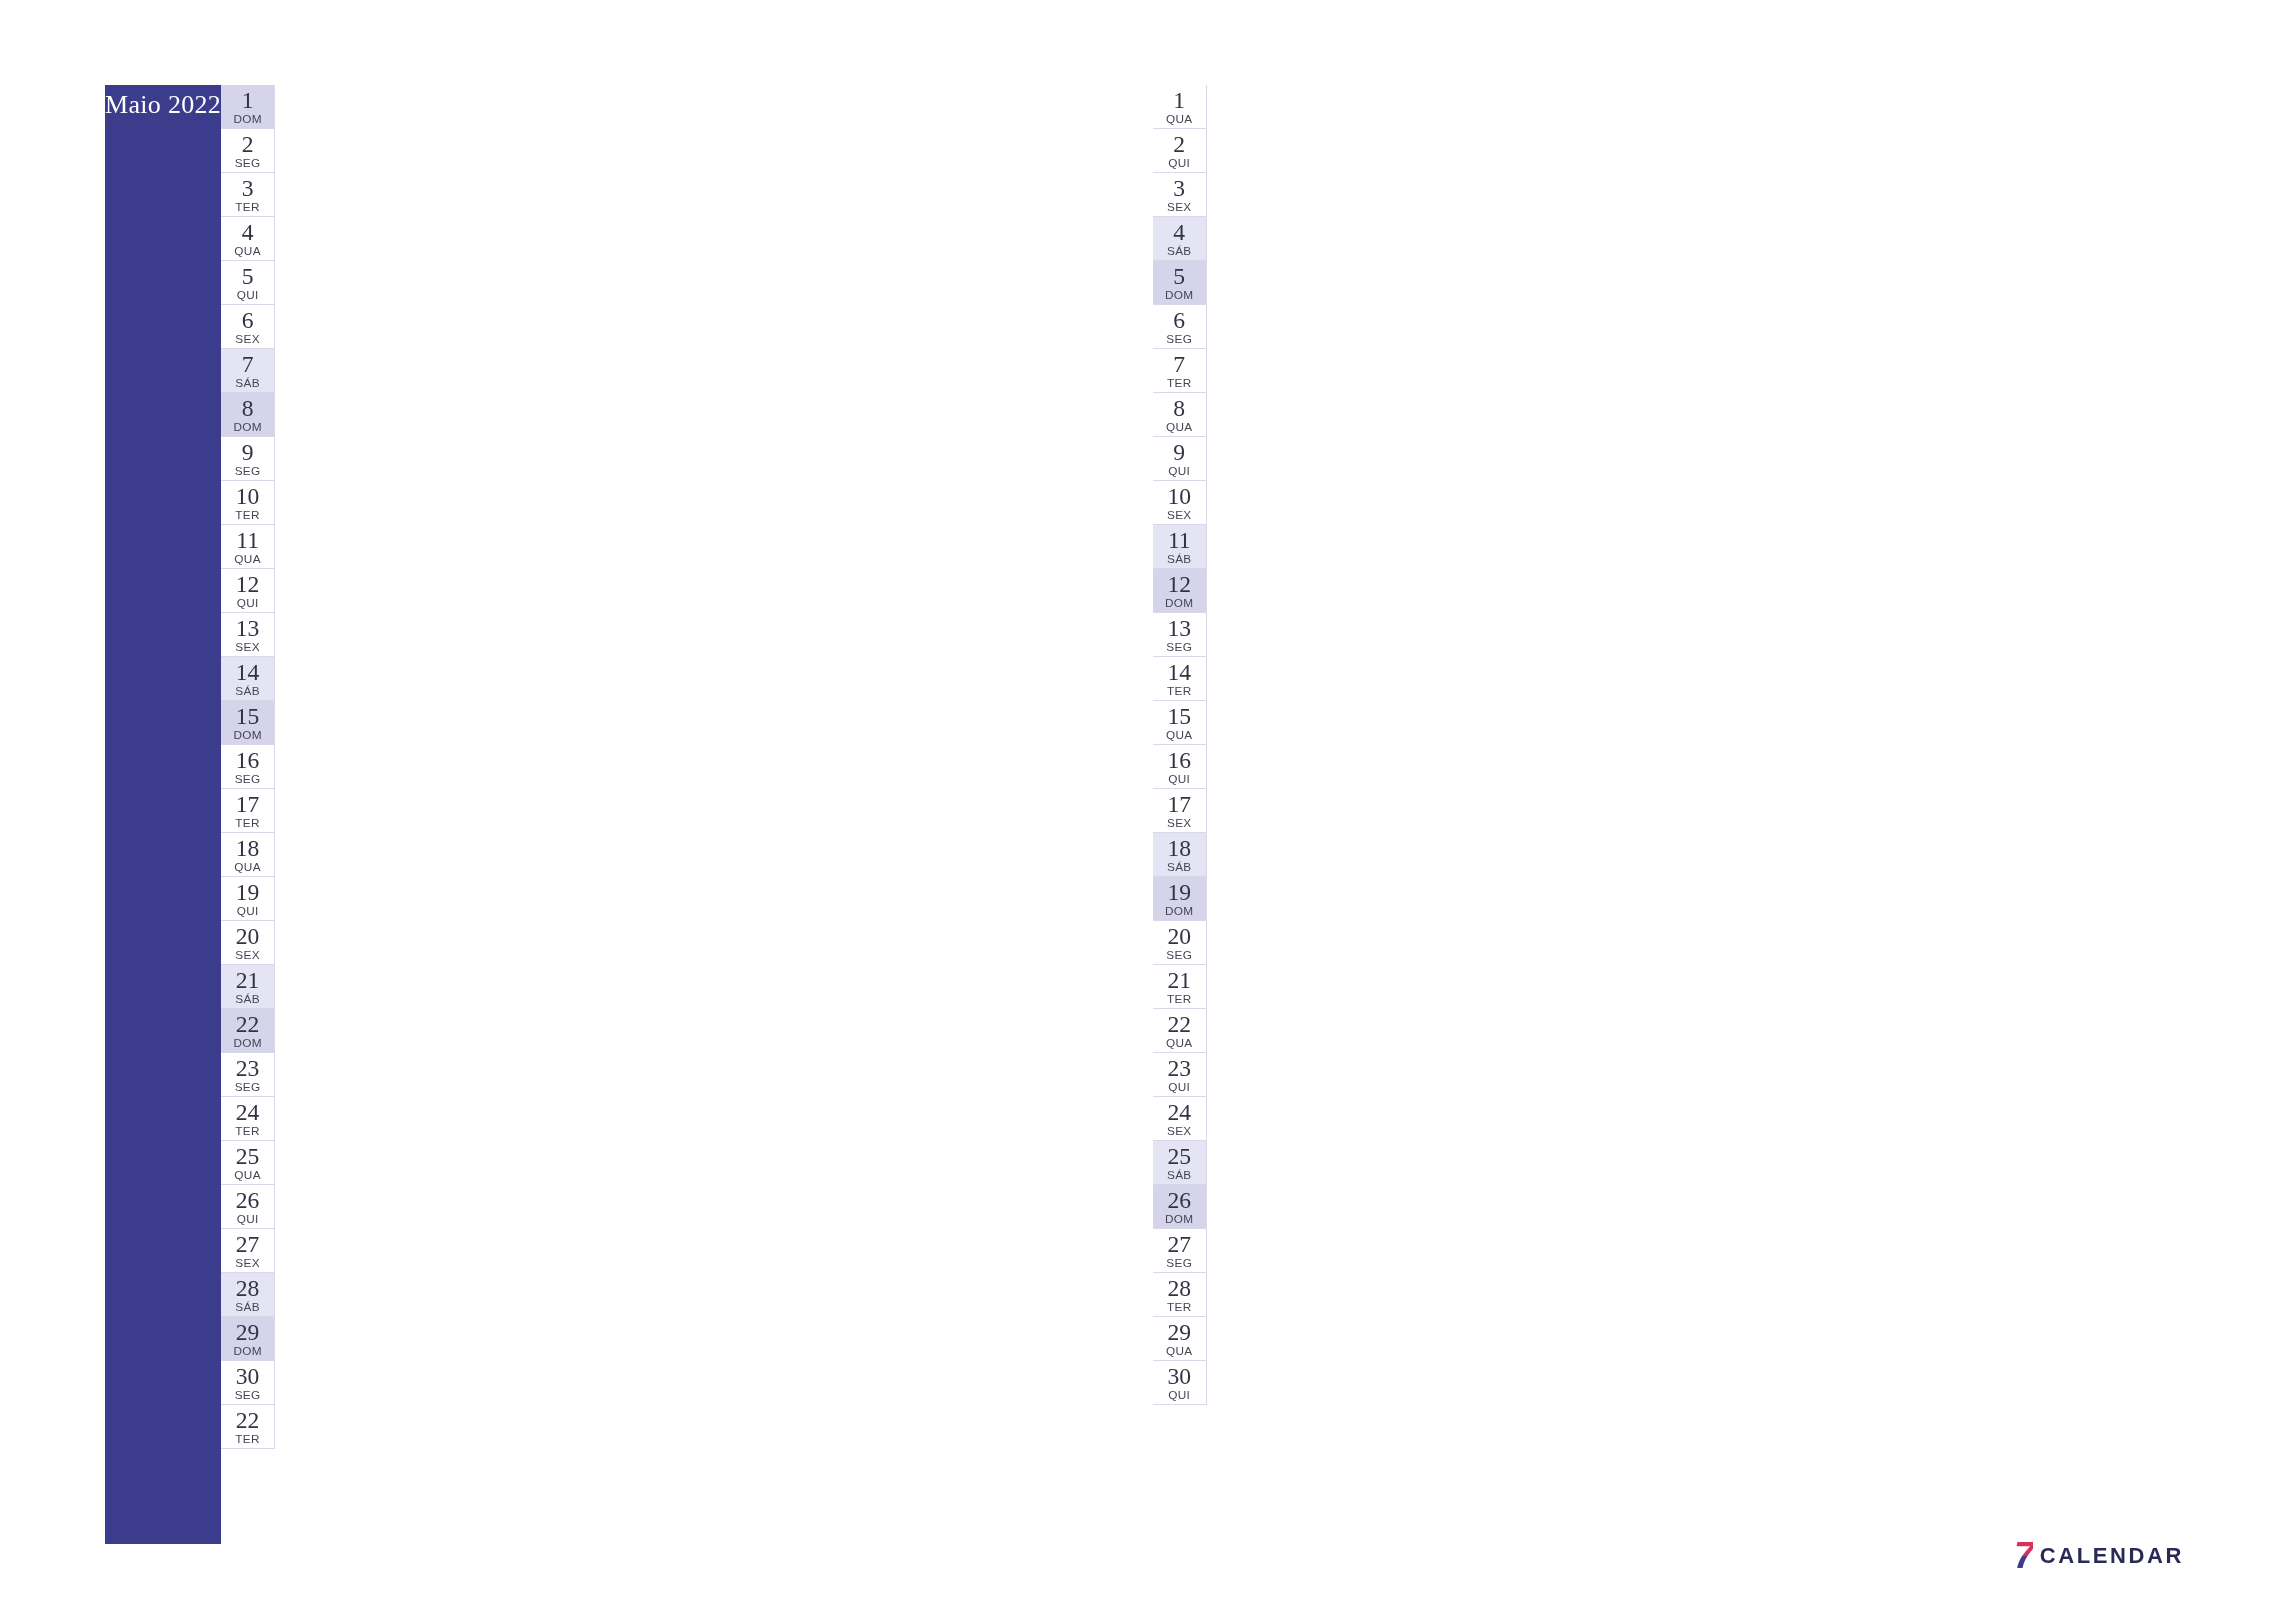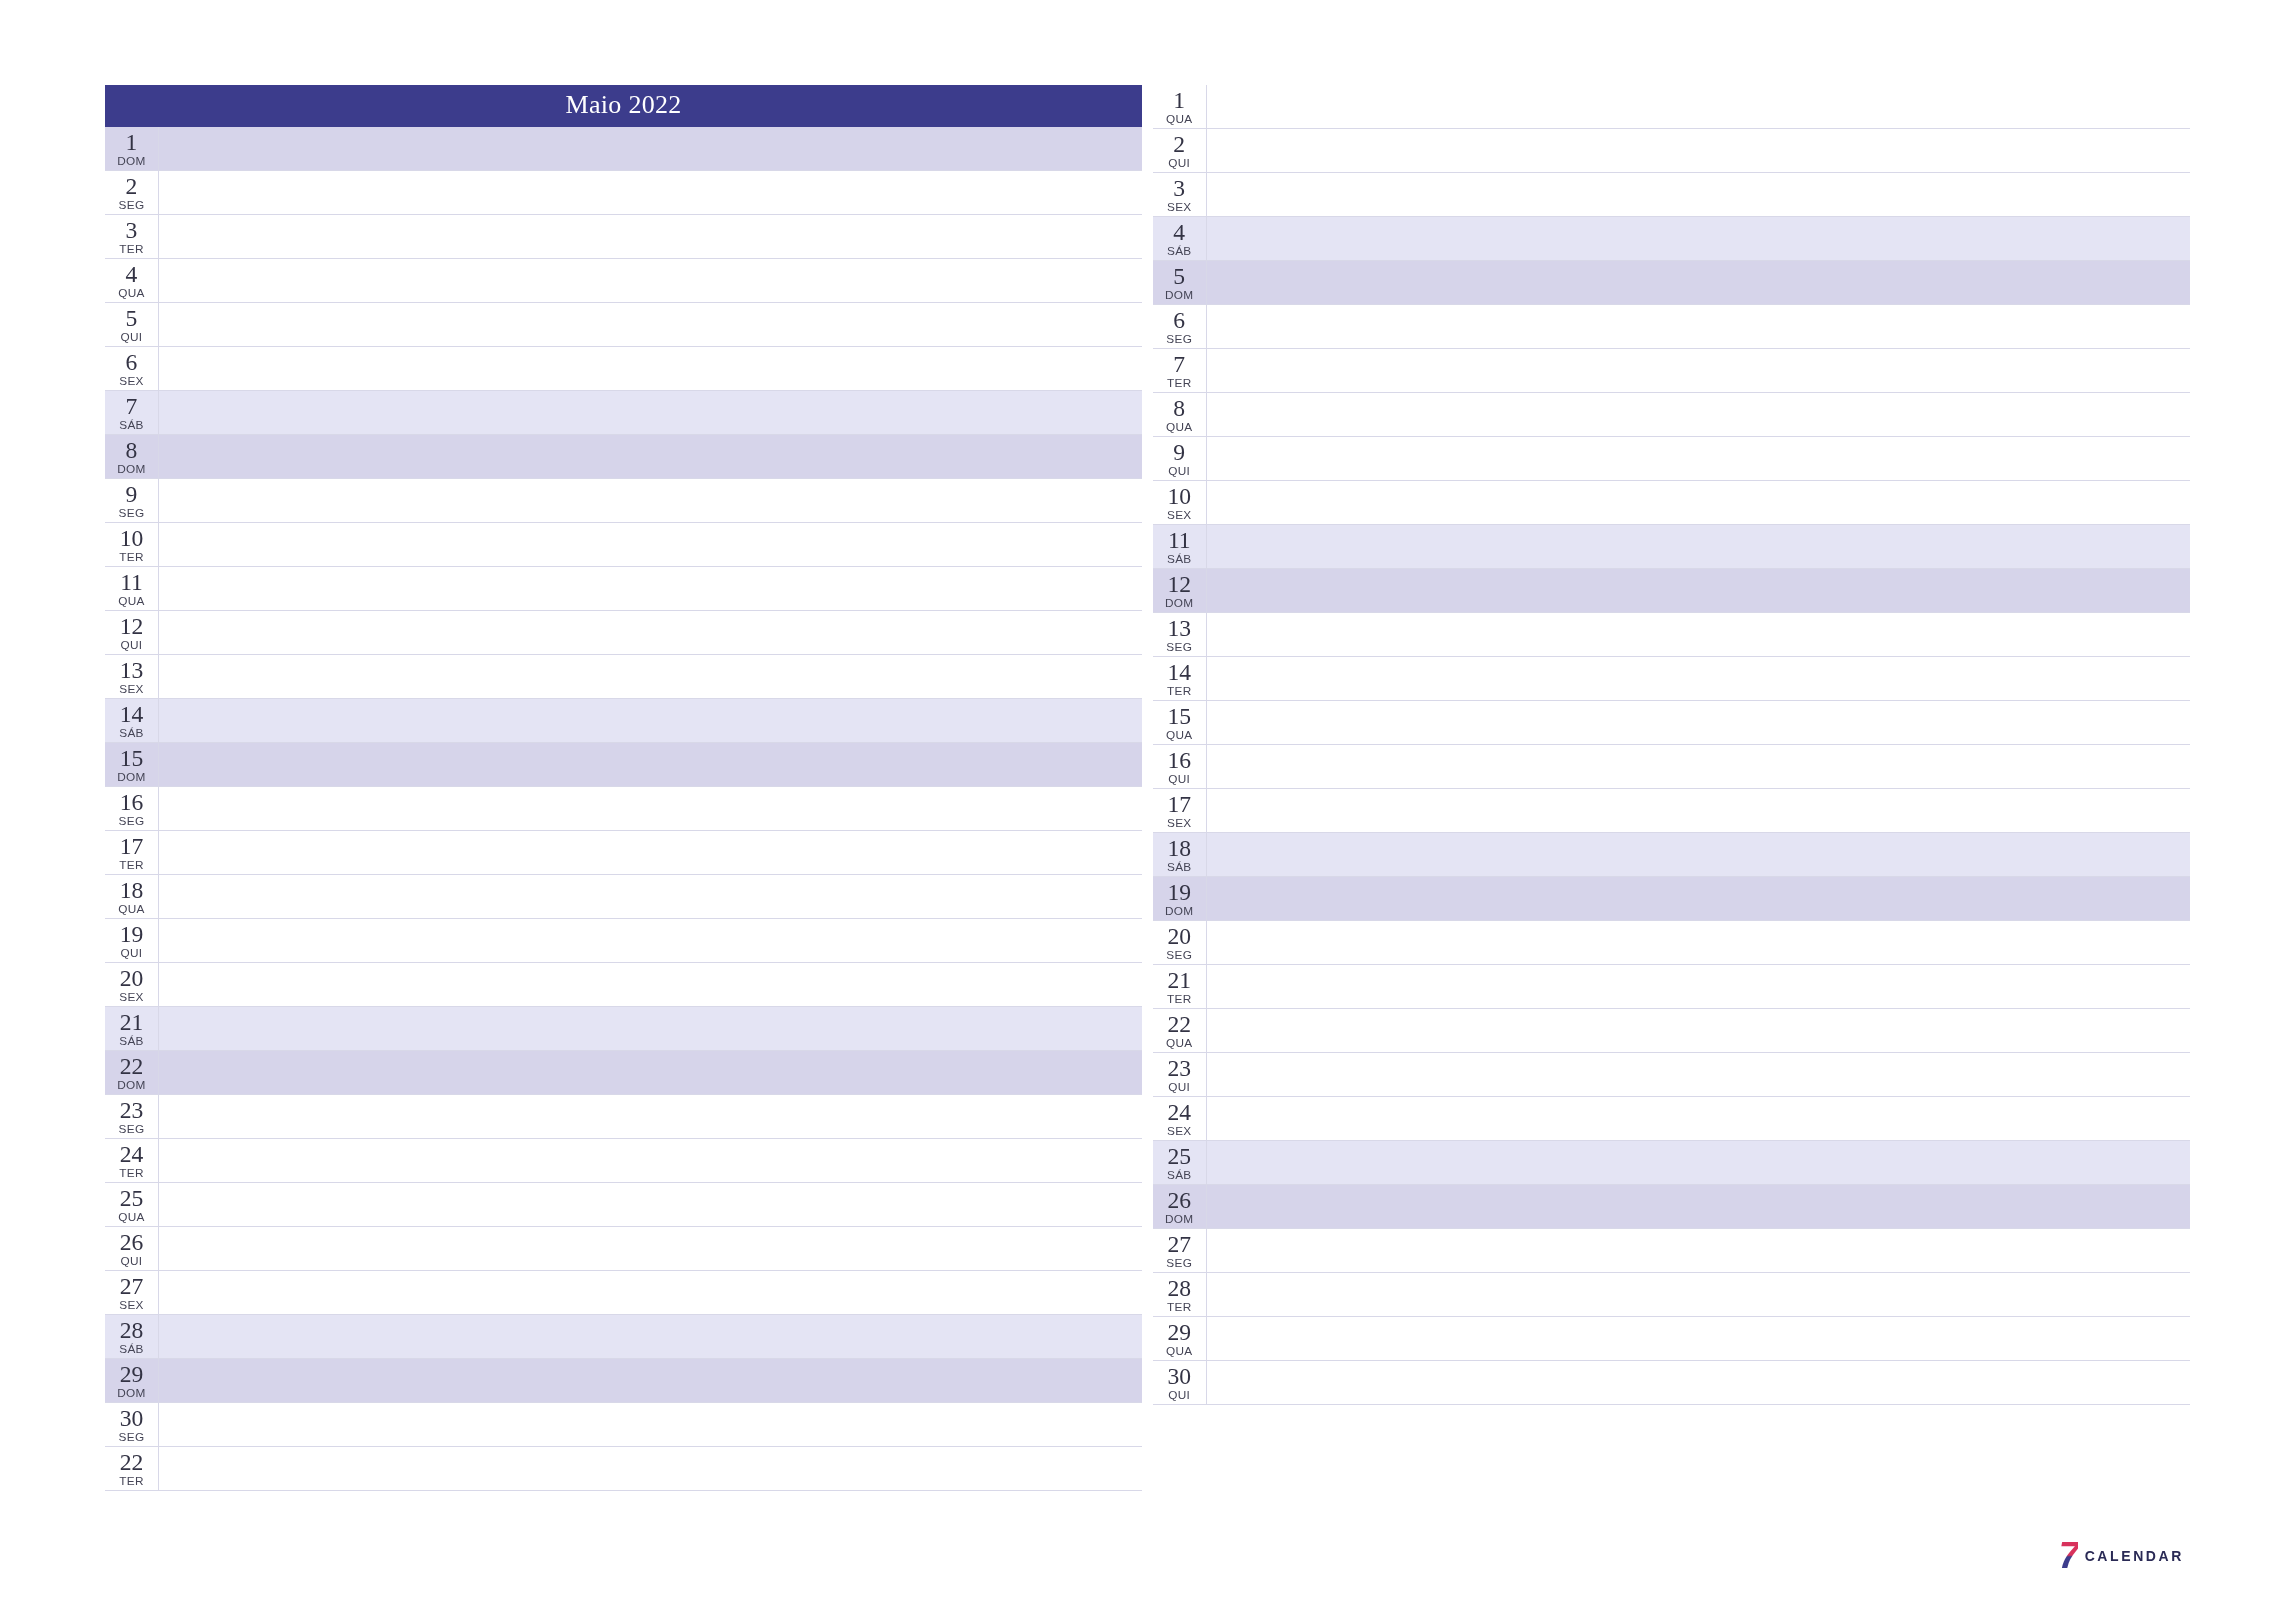--- a/index.html
+++ b/index.html
@@ -21,21 +21,21 @@
 
   .columns {
     display: flex;
     gap: 10.5px;
     height: 100%;
   }
 
   .month-col {
     flex: 1 1 0;
     display: flex;
-    flex-direction: column;
+    flex-direction: row;
   }
 
   .month-header {
     background: #3c3c8c;
     color: #ffffff;
     text-align: center;
     font-size: 26px;
     line-height: 1;
     padding: 6.5px 0 9.2px 0;
     letter-spacing: 0.3px;
@@ -106,21 +106,21 @@
     -webkit-background-clip: text;
     background-clip: text;
     color: transparent;
     margin-right: 6.5px;
     letter-spacing: -1.3px;
   }
 
   .logo-text {
     font-family: Arial, Helvetica, sans-serif;
     font-weight: 900;
-    font-size: 14px;
+    font-size: 22px;
     color: #2a2a55;
     letter-spacing: 2.6px;
   }
 </style>
 </head>
 <body>
 
 <div class="page">
 
   <div class="columns">

